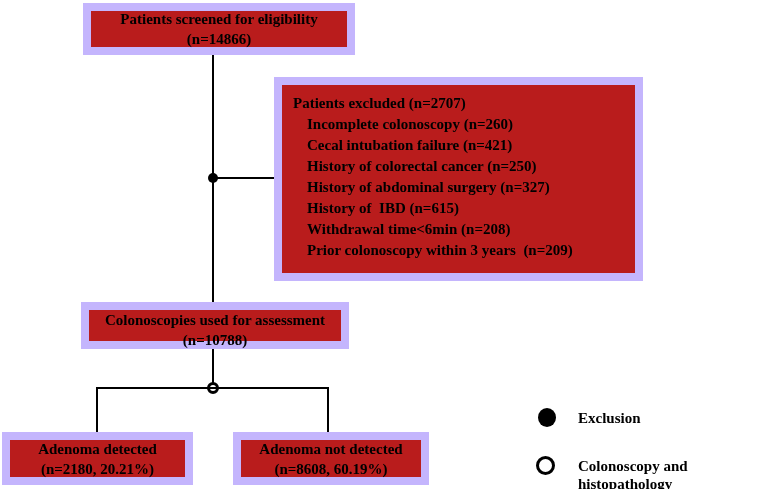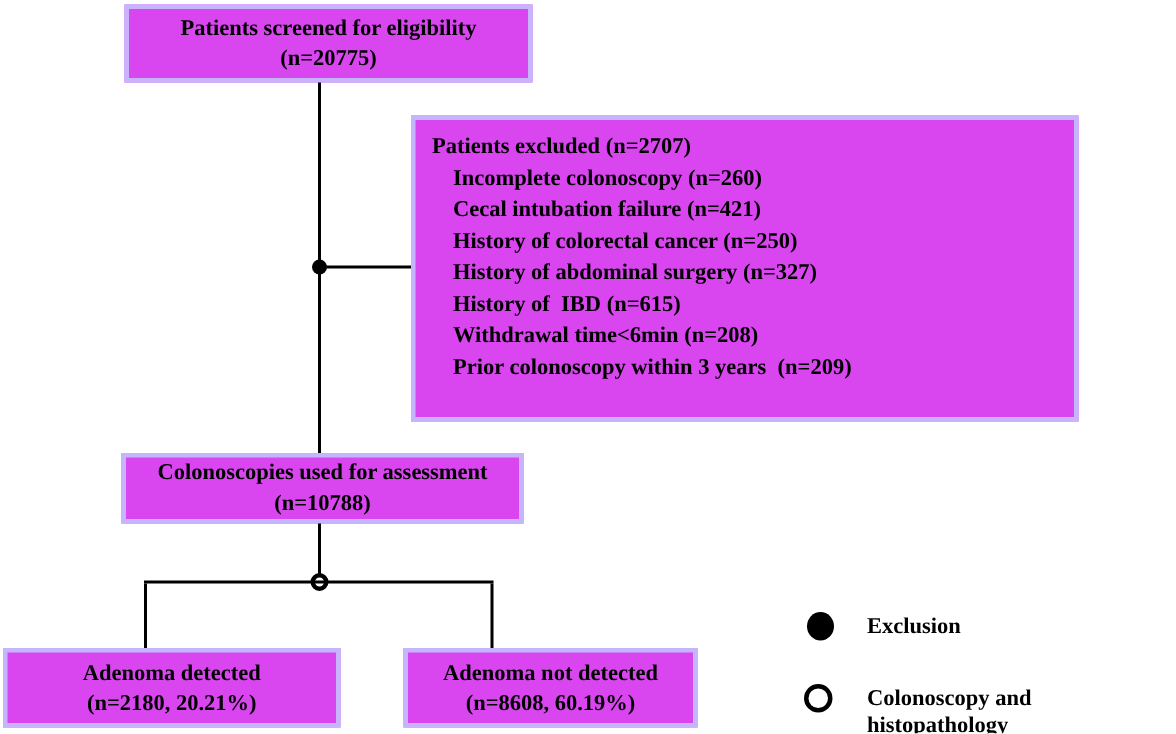--- a/index.html
+++ b/index.html
@@ -13,22 +13,22 @@
     height: 489px;
     background: #ffffff;
     font-family: "Liberation Serif", "DejaVu Serif", serif;
     font-weight: bold;
     color: #000000;
     overflow: hidden;
   }
   .box {
     position: absolute;
     box-sizing: border-box;
-    border: 3px solid #c4b5fd;
-    background: #d946ef;
+    border: 8px solid #c4b5fd;
+    background: #b91c1c;
   }
   .box.center {
     display: flex;
     flex-direction: column;
     align-items: center;
     justify-content: center;
     text-align: center;
   }
   .t {
     font-size: 15px;
@@ -69,30 +69,30 @@
     white-space: pre-wrap;
   }
 </style>
 </head>
 <body>
 
 <div class="canvas">
 
   <div class="box center" style="left:83px; top:3px; width:272px; height:52px;">
     <div class="t">Patients screened for eligibility</div>
-    <div class="t">(n=20775)</div>
+    <div class="t">(n=14866)</div>
   </div>
 
   <div class="vline" style="left:212px; top:55px; width:2px; height:247px;"></div>
 
   <div class="dot" style="left:208px; top:173px; width:10px; height:10px;"></div>
 
   <div class="hline" style="left:214px; top:177px; width:60px; height:2px;"></div>
 
-  <div class="box" style="left:274px; top:77px; width:445px; height:204px; padding:8px 6px 0 11px;">
+  <div class="box" style="left:274px; top:77px; width:369px; height:204px; padding:8px 6px 0 11px;">
     <div class="excl-title">Patients excluded (n=2707)</div>
     <div class="excl-item">Incomplete colonoscopy (n=260)</div>
     <div class="excl-item">Cecal intubation failure (n=421)</div>
     <div class="excl-item">History of colorectal cancer (n=250)</div>
     <div class="excl-item">History of abdominal surgery (n=327)</div>
     <div class="excl-item">History of  IBD (n=615)</div>
     <div class="excl-item">Withdrawal time&lt;6min (n=208)</div>
     <div class="excl-item">Prior colonoscopy within 3 years  (n=209)</div>
   </div>
 
@@ -103,26 +103,26 @@
 
   <div class="vline" style="left:212px; top:349px; width:2px; height:34px;"></div>
 
   <div class="open-circle" style="left:207px; top:382px; width:6px; height:6px;"></div>
 
   <div class="hline" style="left:96px; top:387px; width:233px; height:2px;"></div>
 
   <div class="vline" style="left:96px; top:389px; width:2px; height:43px;"></div>
   <div class="vline" style="left:327px; top:389px; width:2px; height:43px;"></div>
 
-  <div class="box center" style="left:2px; top:432px; width:225px; height:53px;align-items:center;">
+  <div class="box center" style="left:2px; top:432px; width:191px; height:53px;align-items:center;">
     <div class="t">Adenoma detected</div>
     <div class="t">(n=2180, 20.21%)</div>
   </div>
 
-  <div class="box center" style="left:233px; top:432px; width:196px; height:53px;margin-left:36px;">
+  <div class="box center" style="left:233px; top:432px; width:196px; height:53px;">
     <div class="t">Adenoma not detected</div>
     <div class="t">(n=8608, 60.19%)</div>
   </div>
 
   <div class="dot" style="left:538px; top:408px; width:18px; height:19px;"></div>
   <div class="legend-label" style="left:578px; top:409px;">Exclusion</div>
 
   <div class="open-circle" style="left:536px; top:456px; width:13px; height:13px;"></div>
   <div class="legend-label" style="left:578px; top:457px;">Colonoscopy and histopathology</div>
 

